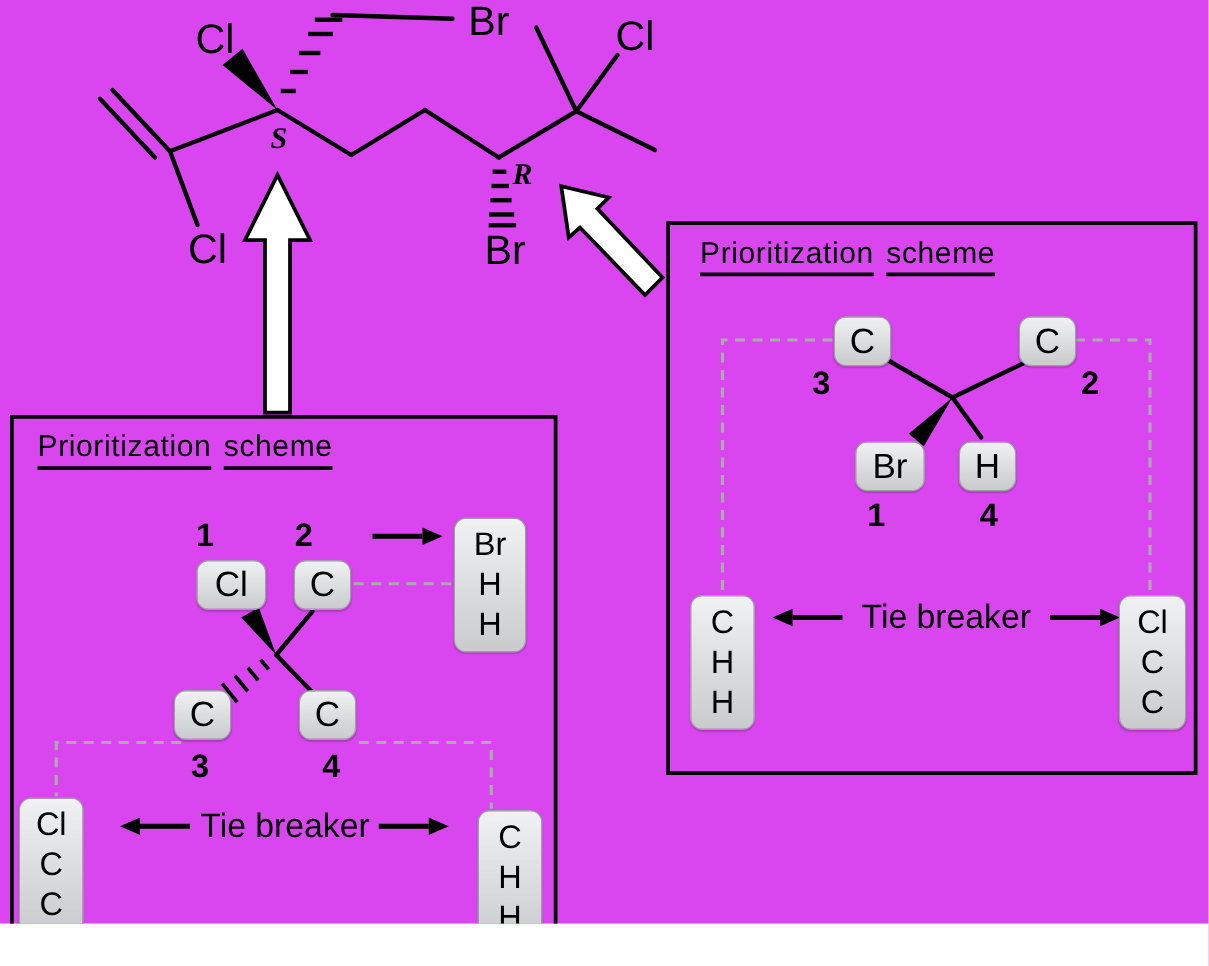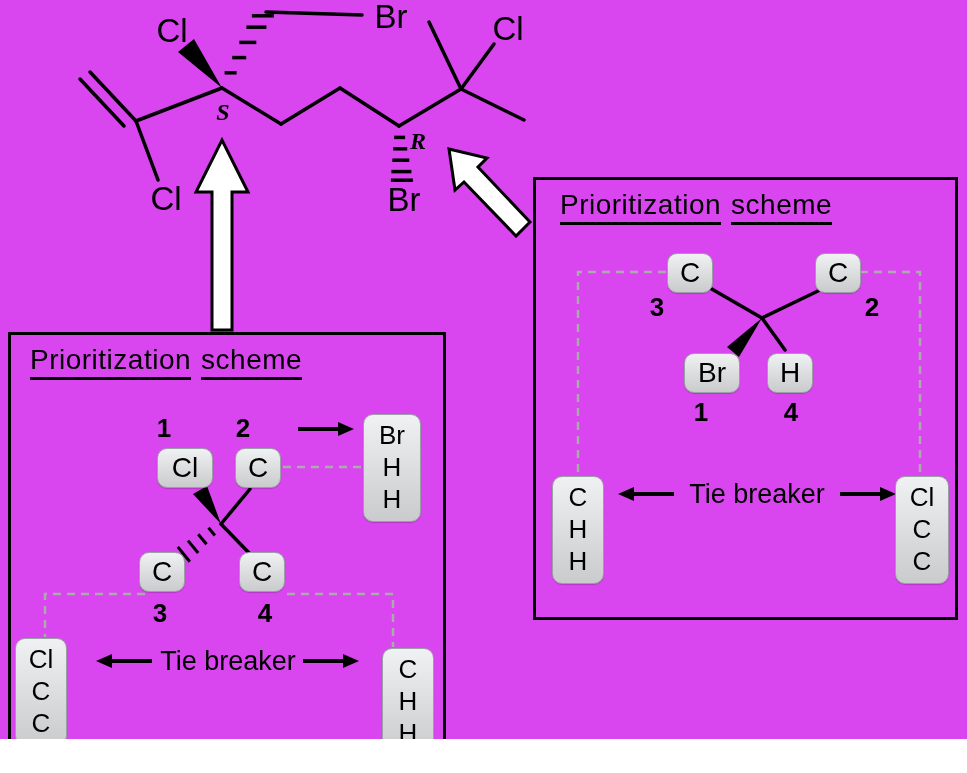--- a/index.html
+++ b/index.html
@@ -3,21 +3,21 @@
 <meta charset="utf-8">
 <style>
   * { margin:0; padding:0; box-sizing:border-box; }
   html,body { background:#ffffff; font-family:"Liberation Sans", sans-serif; color:#000; }
   .canvas { position:relative; width:967px; height:739px; background:#d946ef; overflow:hidden; }
   svg.layer { position:absolute; left:0; top:0; }
   .abs { position:absolute; transform:translate(-50%,-50%); white-space:nowrap; text-align:center; }
   .atom { font-size:33px; font-weight:500; }
   .stereo { font-family:"Liberation Serif", serif; font-style:italic; font-weight:bold; font-size:24px; }
   .scheme-box { position:absolute; border:3px solid #000; background:transparent; }
-  .scheme-title { position:absolute; font-size:28px; white-space:nowrap; letter-spacing:0.5px;text-align:center; }
+  .scheme-title { position:absolute; font-size:24px; white-space:nowrap; letter-spacing:0.5px;text-align:center; }
   .scheme-title .u { border-bottom:3px solid #000; padding-bottom:2px; }
   .scheme-title .sp { display:inline-block; width:10px; }
   .chip { position:absolute; transform:translate(-50%,-50%); display:flex; align-items:center; justify-content:center;
           background:linear-gradient(180deg,#eff1f2 0%, #d4d6d8 70%, #c9cbcd 100%);
           border:1.5px solid #9aa0a3; border-radius:10px; font-size:28px; box-shadow:0 1px 1px rgba(0,0,0,0.18); }
   .vchip { flex-direction:column; line-height:1.22; font-size:26px; }
   .num { font-size:26px; font-weight:bold; }
   .tie { font-size:27px;text-align:center; }
 </style>
 </head>

